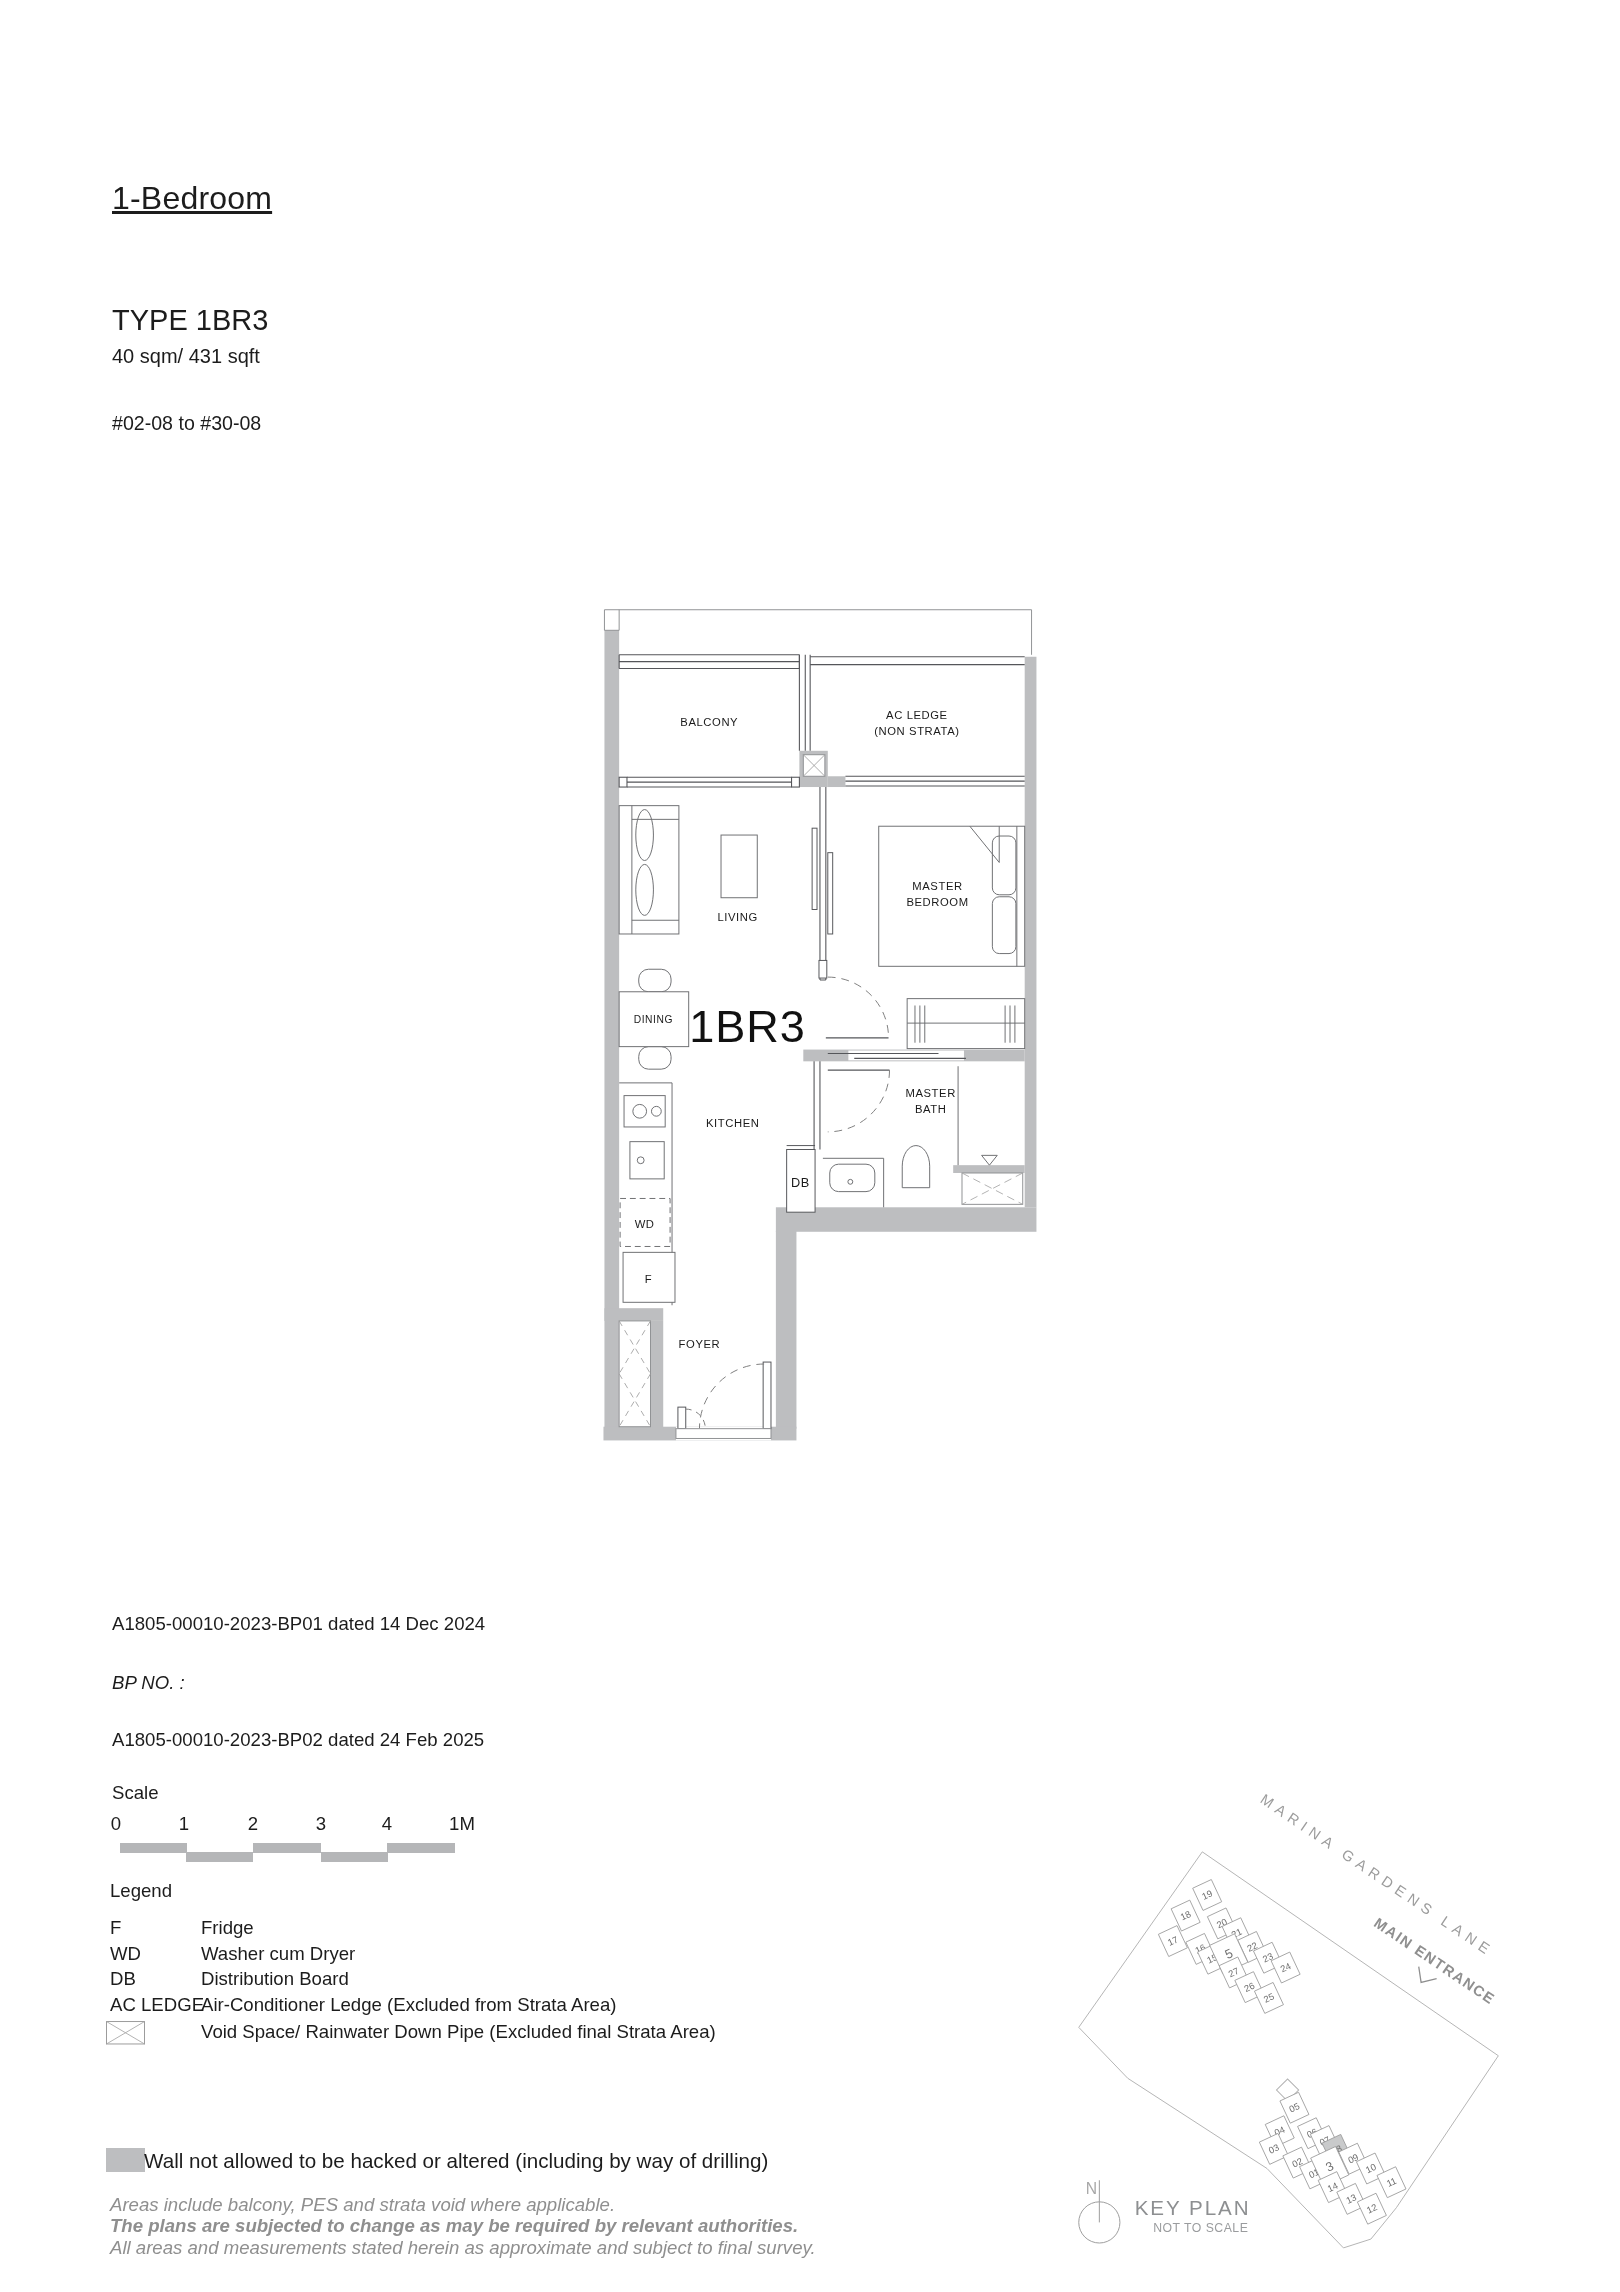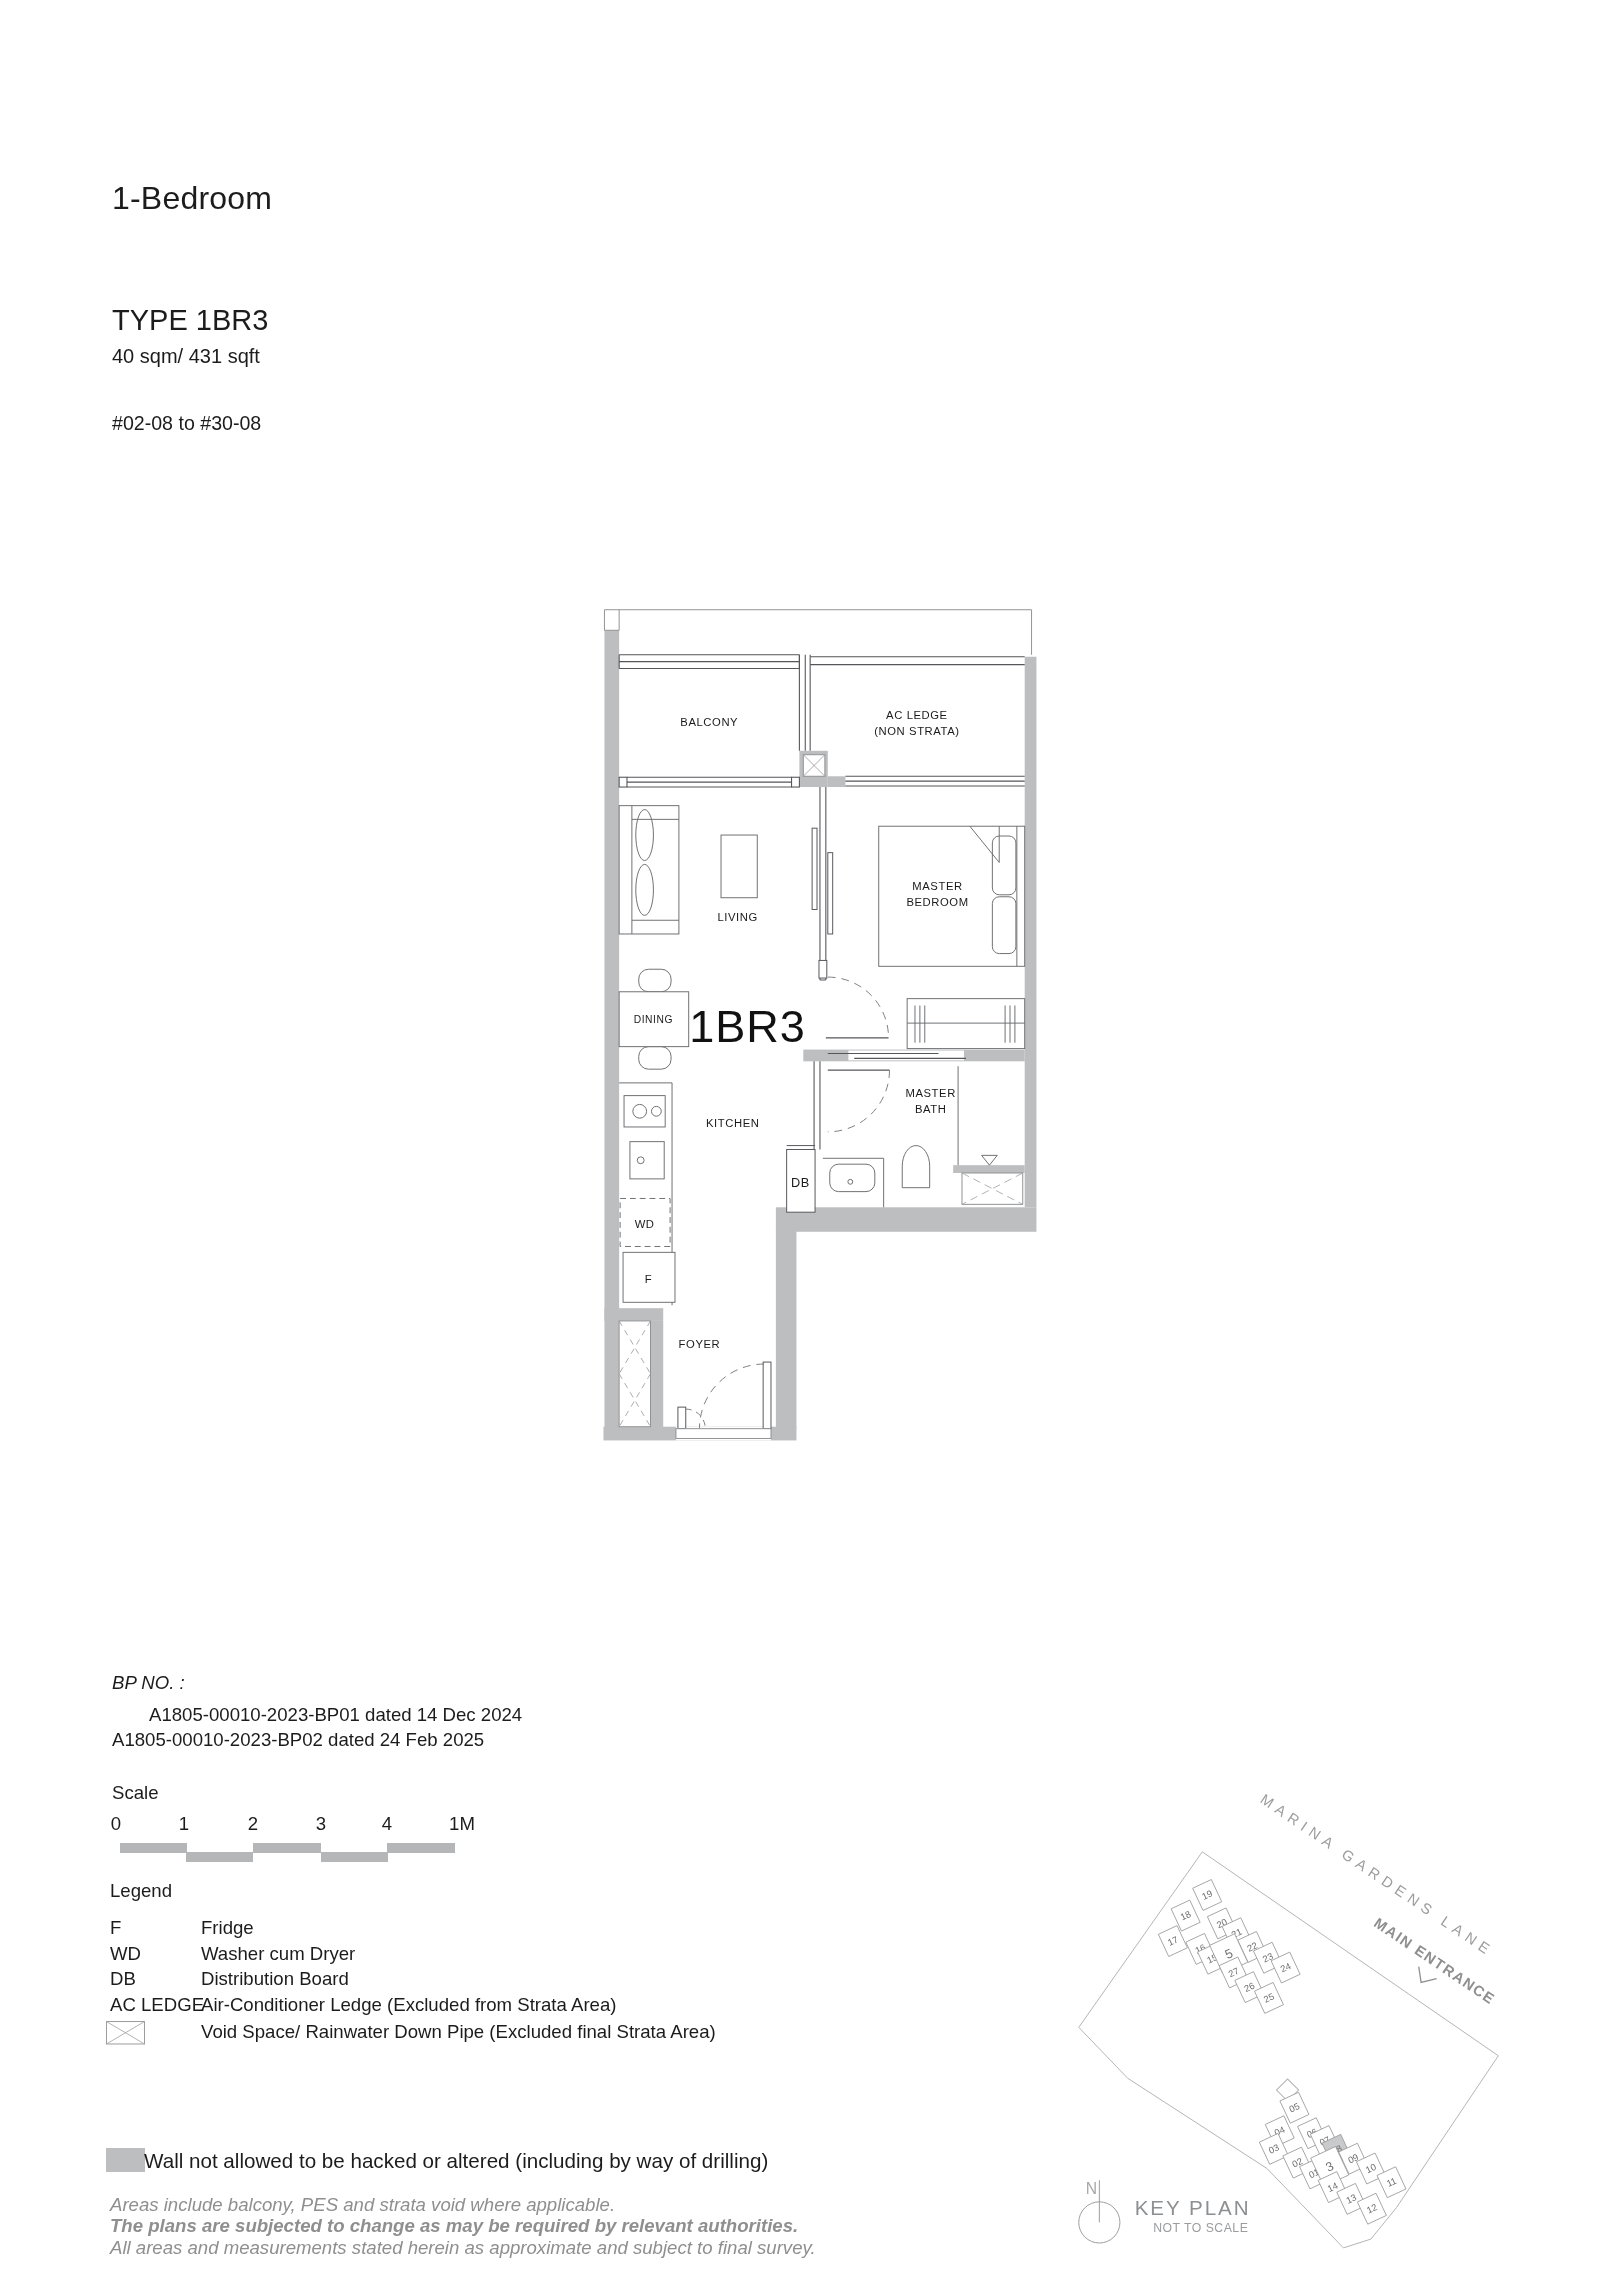--- a/index.html
+++ b/index.html
@@ -1,18 +1,18 @@
 <!DOCTYPE html>
 <html><head>
 <meta charset="utf-8">
 <style>
   html,body{margin:0;padding:0;background:#ffffff;}
   body{width:1620px;height:2293px;position:relative;font-family:"Liberation Sans","DejaVu Sans",sans-serif;color:#1c1c1c;}
   .abs{position:absolute;}
-  .title{font-size:32px;letter-spacing:0.2px;}
+  .title{font-size:32px;letter-spacing:0.2px;text-decoration:underline;}
   .type-heading{font-size:29px;}
   .area-line{font-size:20px;}
   .units-line{font-size:19.6px;}
   .bp-heading{font-size:18.6px;}
   .bp-line{font-size:18.6px;line-height:25.5px;}
   .scale-heading{font-size:18.6px;}
   .scale-tick{font-size:18.6px;transform:translateX(-50%);}
   .scale-bar{height:9.8px;background:#b5b6b8;}
   .legend-heading{font-size:18.6px;}
   .legend-term{font-size:18.6px;}
@@ -145,21 +145,21 @@
       <text x="950" y="1136">BATH</text>
       <text x="817" y="1211" font-size="13">DB</text>
       <text x="658" y="1253">WD</text>
       <text x="662" y="1309">F</text>
       <text x="714" y="1376">FOYER</text>
     </g>
     <text x="763" y="1063" font-size="46" letter-spacing="1" fill="#111111" text-anchor="middle">1BR3</text>
   </svg>
 
   <div class="abs bp-heading" style="left:112px;top:1672px;font-style:italic;">BP NO. :</div>
-  <div class="abs bp-line" style="left:112px;top:1702px;margin-left:37px;">A1805-00010-2023-BP01 dated 14 Dec 2024</div>
+  <div class="abs bp-line" style="left:112px;top:1611px;">A1805-00010-2023-BP01 dated 14 Dec 2024</div>
   <div class="abs bp-line" style="left:112px;top:1727px;">A1805-00010-2023-BP02 dated 24 Feb 2025</div>
 
   <div class="abs scale-heading" style="left:112px;top:1782px;">Scale</div>
   <div class="abs scale-tick" style="left:116px;top:1813px;">0</div>
   <div class="abs scale-tick" style="left:184px;top:1813px;">1</div>
   <div class="abs scale-tick" style="left:253px;top:1813px;">2</div>
   <div class="abs scale-tick" style="left:321px;top:1813px;">3</div>
   <div class="abs scale-tick" style="left:387px;top:1813px;">4</div>
   <div class="abs scale-tick" style="left:462px;top:1813px;">1M</div>
   <div class="abs scale-bar" style="left:120px;top:1843px;width:67px;"></div>

